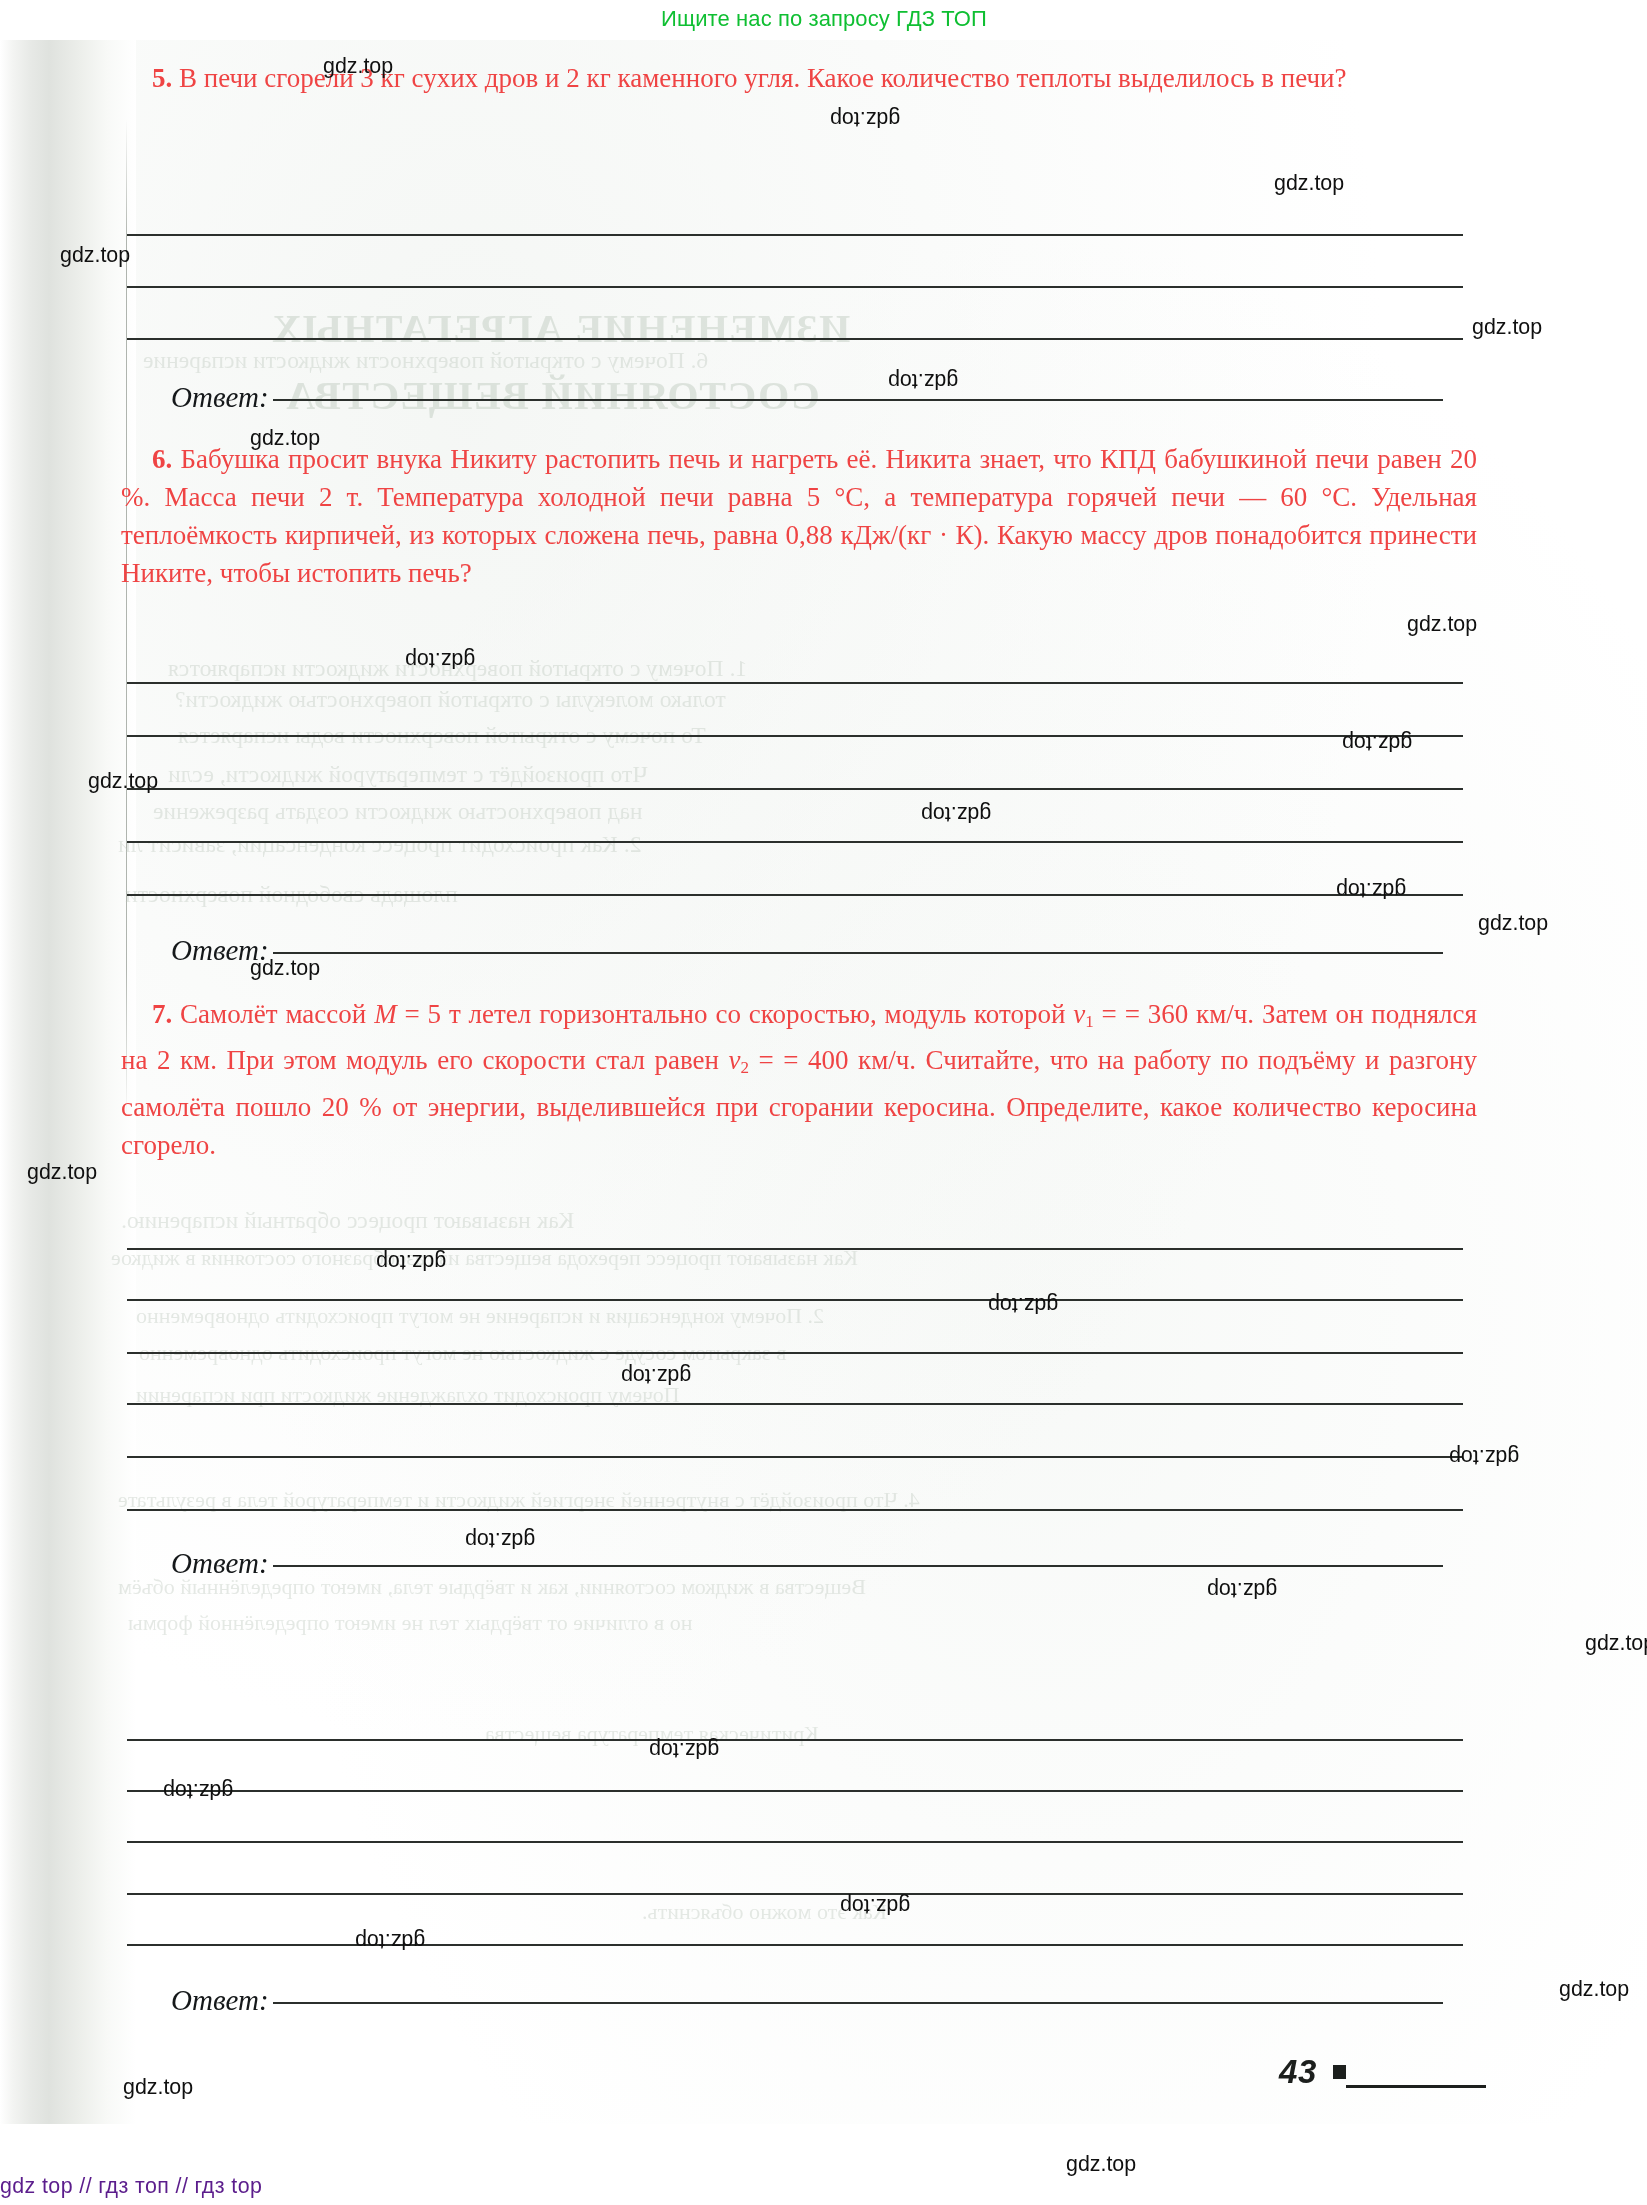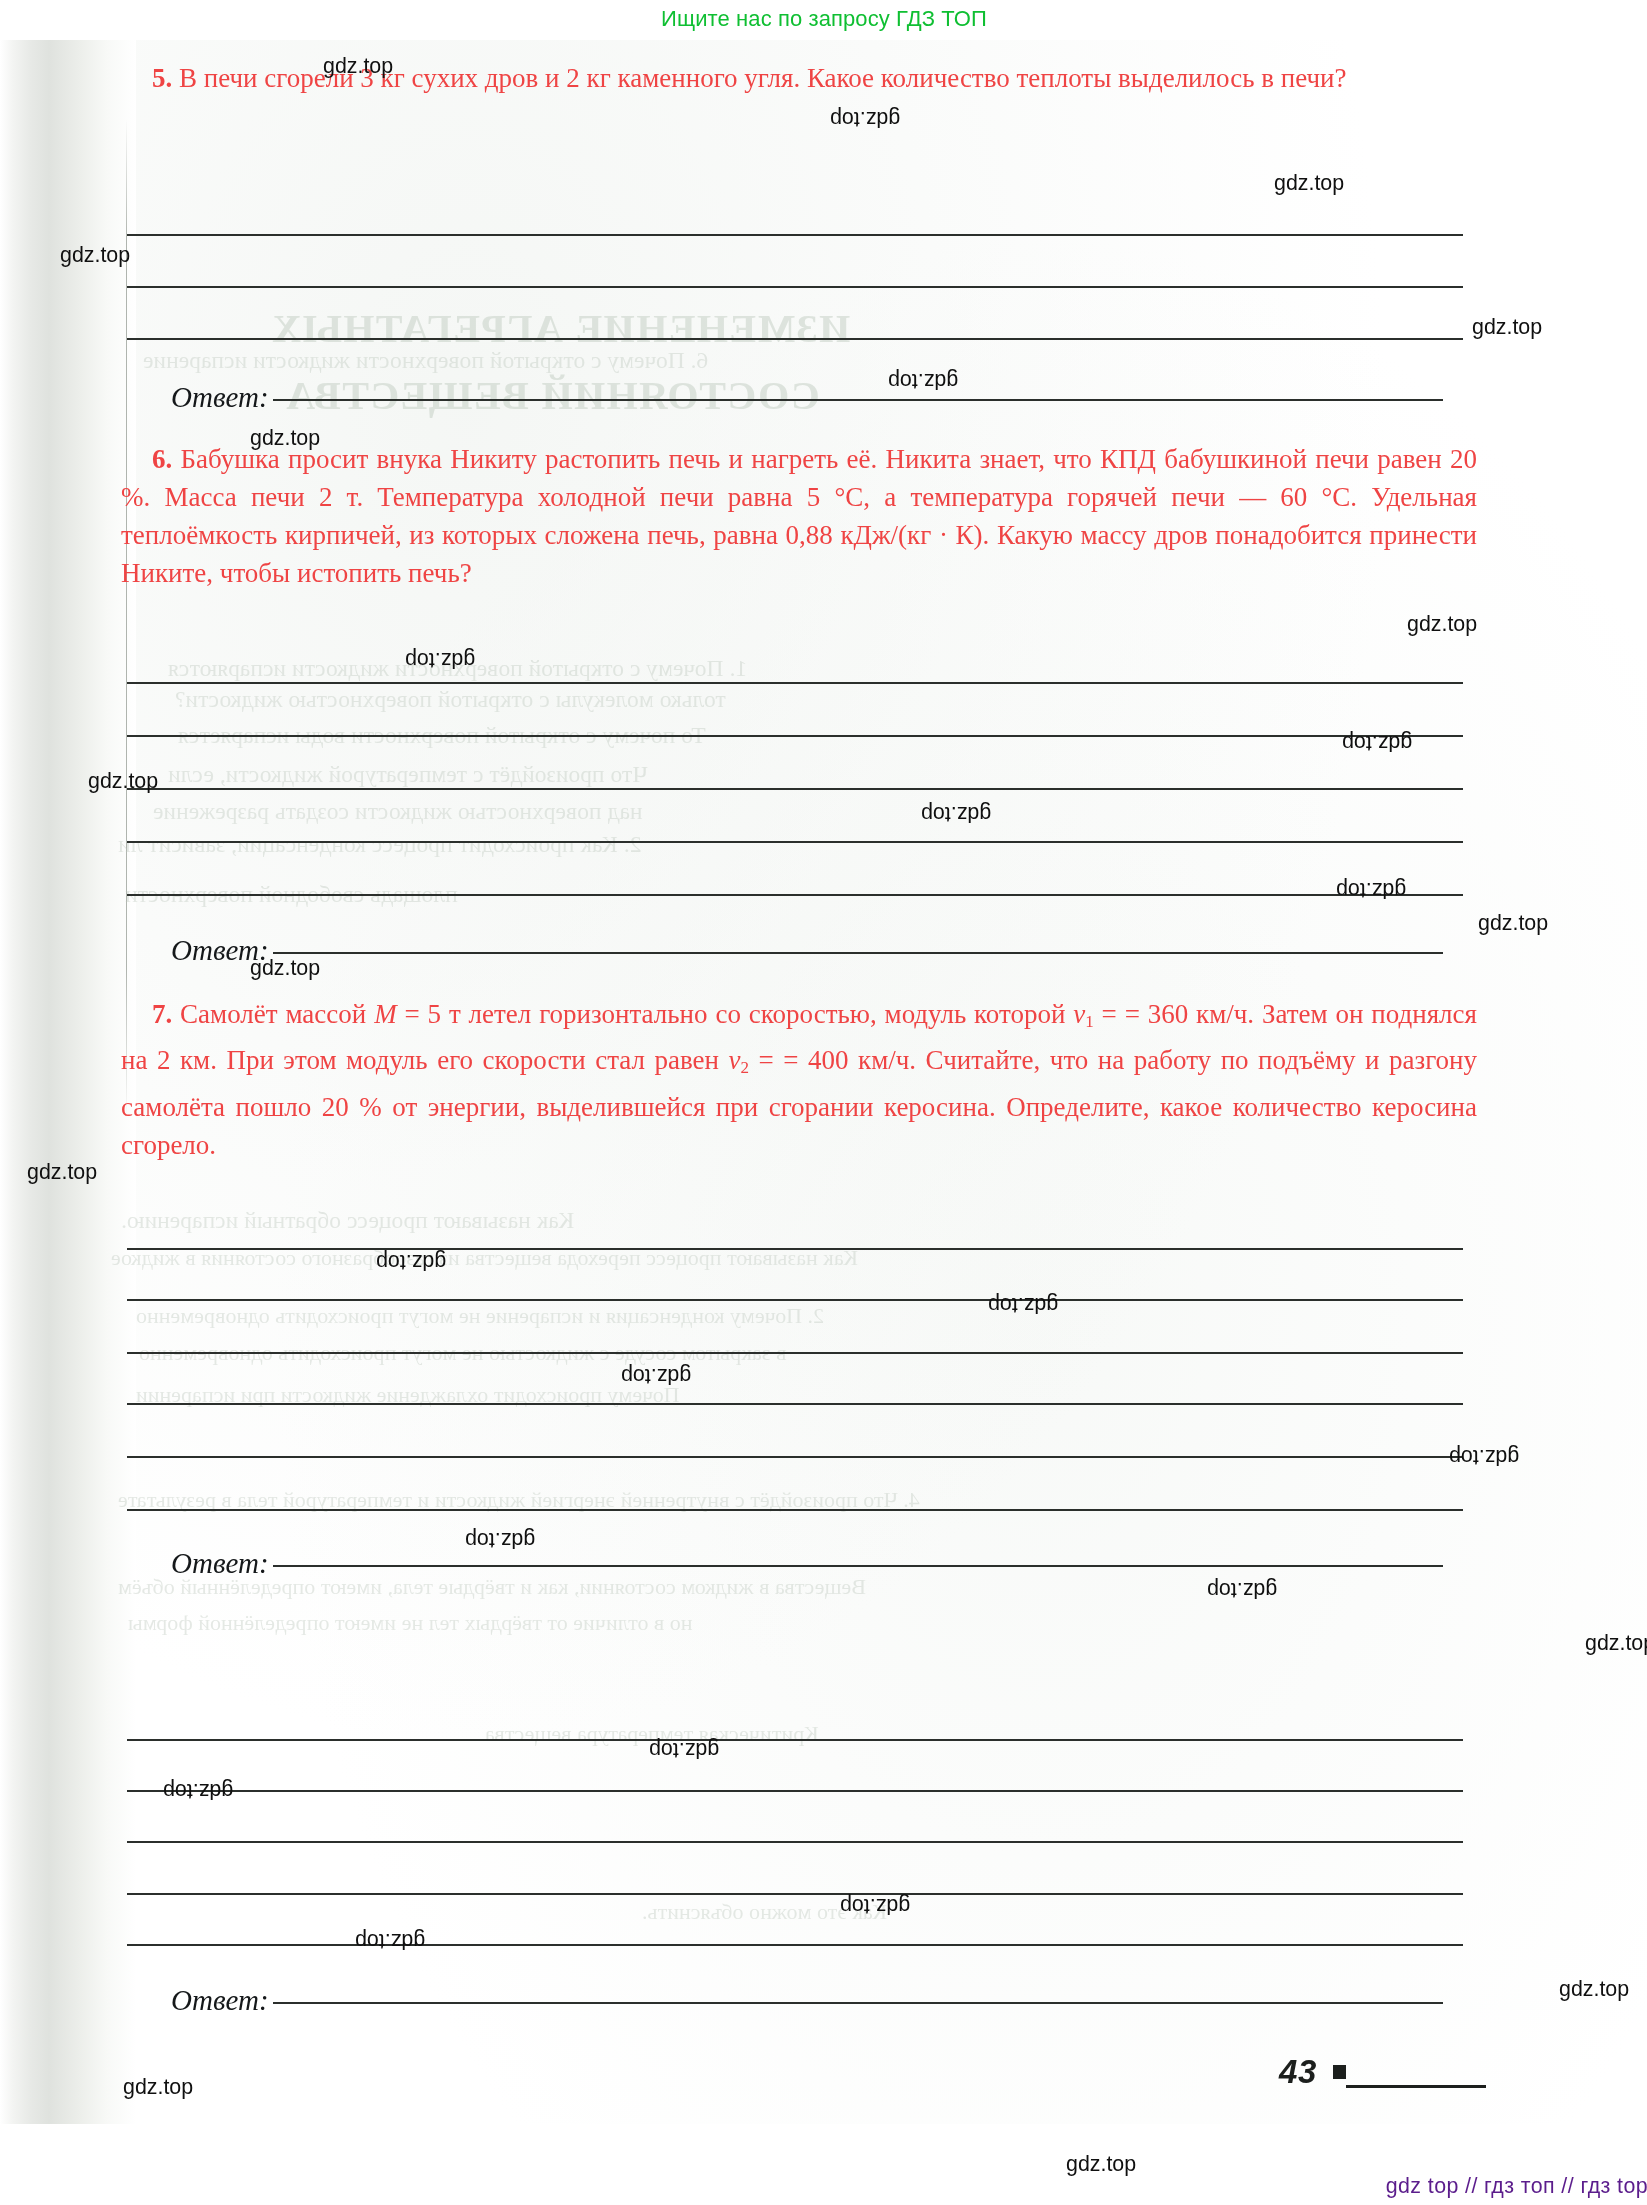--- a/index.html
+++ b/index.html
@@ -185,21 +185,21 @@
     white-space: nowrap;
     pointer-events: none;
   }
 
   
   .site-footer {
     position: absolute;
     left: 0;
     bottom: 5.7px;
     width: 1648px;
-    text-align: right;
+    text-align: left;
     z-index: 40;
   }
   .site-footer span {
     color: #5b1d8c;
     font-family: "Liberation Sans", sans-serif;
     font-size: 21.4px;
     letter-spacing: 0.4px;
   }
 </style>
 </head>

